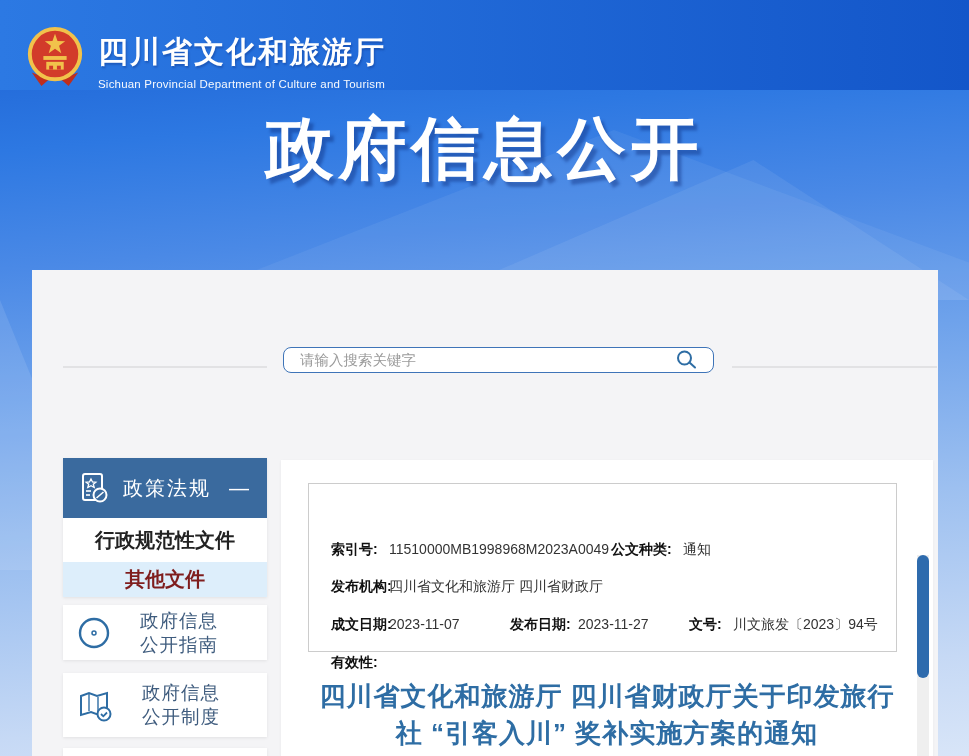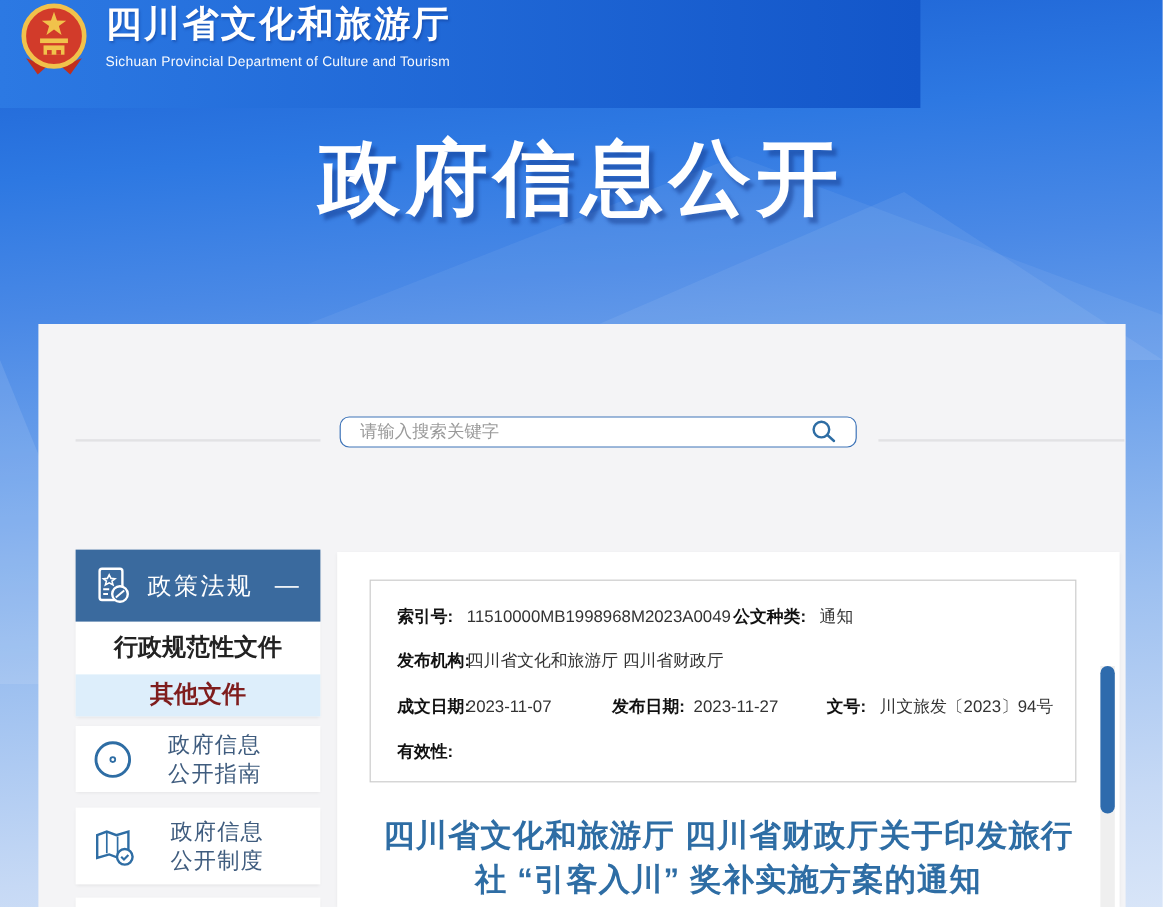--- a/index.html
+++ b/index.html
@@ -10,23 +10,23 @@
   }
   .deco { position:absolute; pointer-events:none; }
   .deco-a { left:180px; top:130px; width:789px; height:170px;
     clip-path:polygon(0 100%,55% 0,100% 78%,100% 100%); background:rgba(255,255,255,.06); }
   .deco-b { left:430px; top:160px; width:539px; height:140px;
     clip-path:polygon(0 100%,60% 0,100% 100%); background:rgba(255,255,255,.07); }
   .deco-c { left:0; top:300px; width:110px; height:270px;
     clip-path:polygon(0 0,100% 100%,0 100%); background:rgba(255,255,255,.10); }
 
   .site-header {
-    position:absolute; left:0; top:0; width:767px; height:90px;
+    position:absolute; left:0; top:0; width:969px; height:90px;
     background:linear-gradient(90deg,#2c79e3 0%,#1356c9 100%);
-    display:flex; align-items:flex-start; padding-left:14px;
+    display:flex; align-items:flex-end; padding-left:24px;
   }
   .emblem { width:62px; height:66px; flex:0 0 auto; }
   .org-names { margin-left:12px; color:#fff; }
   .org-cn { font-size:30px; font-weight:bold; letter-spacing:2px; text-shadow:1px 2px 2px rgba(10,40,120,.35); }
   .org-en { font-size:11.5px; margin-top:5px; opacity:.96; letter-spacing:.2px; }
 
   .banner-title {
     position:absolute; left:0; top:104px; width:969px; text-align:center;
     font-size:68px; font-weight:900; color:#fff; letter-spacing:5px;
     text-shadow:4px 5px 3px rgba(8,35,110,.38);
@@ -76,21 +76,21 @@
   .sc-more   { top:478px; height:60px; }
 
   .main-card {
     position:absolute; left:249px; top:190px; width:652px; height:296px;
     background:#fff; box-shadow:0 1px 3px rgba(0,0,0,.05);
   }
   .metabox {
     position:absolute; left:27px; top:23px; width:589px; height:169px;
     border:1px solid #ccc;
   }
-  .m { position:absolute; font-size:14px; white-space:nowrap; }
+  .m { position:absolute; font-size:14px; white-space:nowrap;margin-top:36px; }
   .m-label { font-weight:bold; color:#111; }
   .m-value { color:#333; }
   .doc-title {
     position:absolute; left:0; top:218px; width:652px; text-align:center;
     font-size:26px; font-weight:bold; color:#2e6da4; line-height:37px; letter-spacing:1px;
   }
   .scroll-track {
     position:absolute; left:636px; top:95px; width:12px; height:201px; background:#efefef;
   }
   .scroll-thumb {

